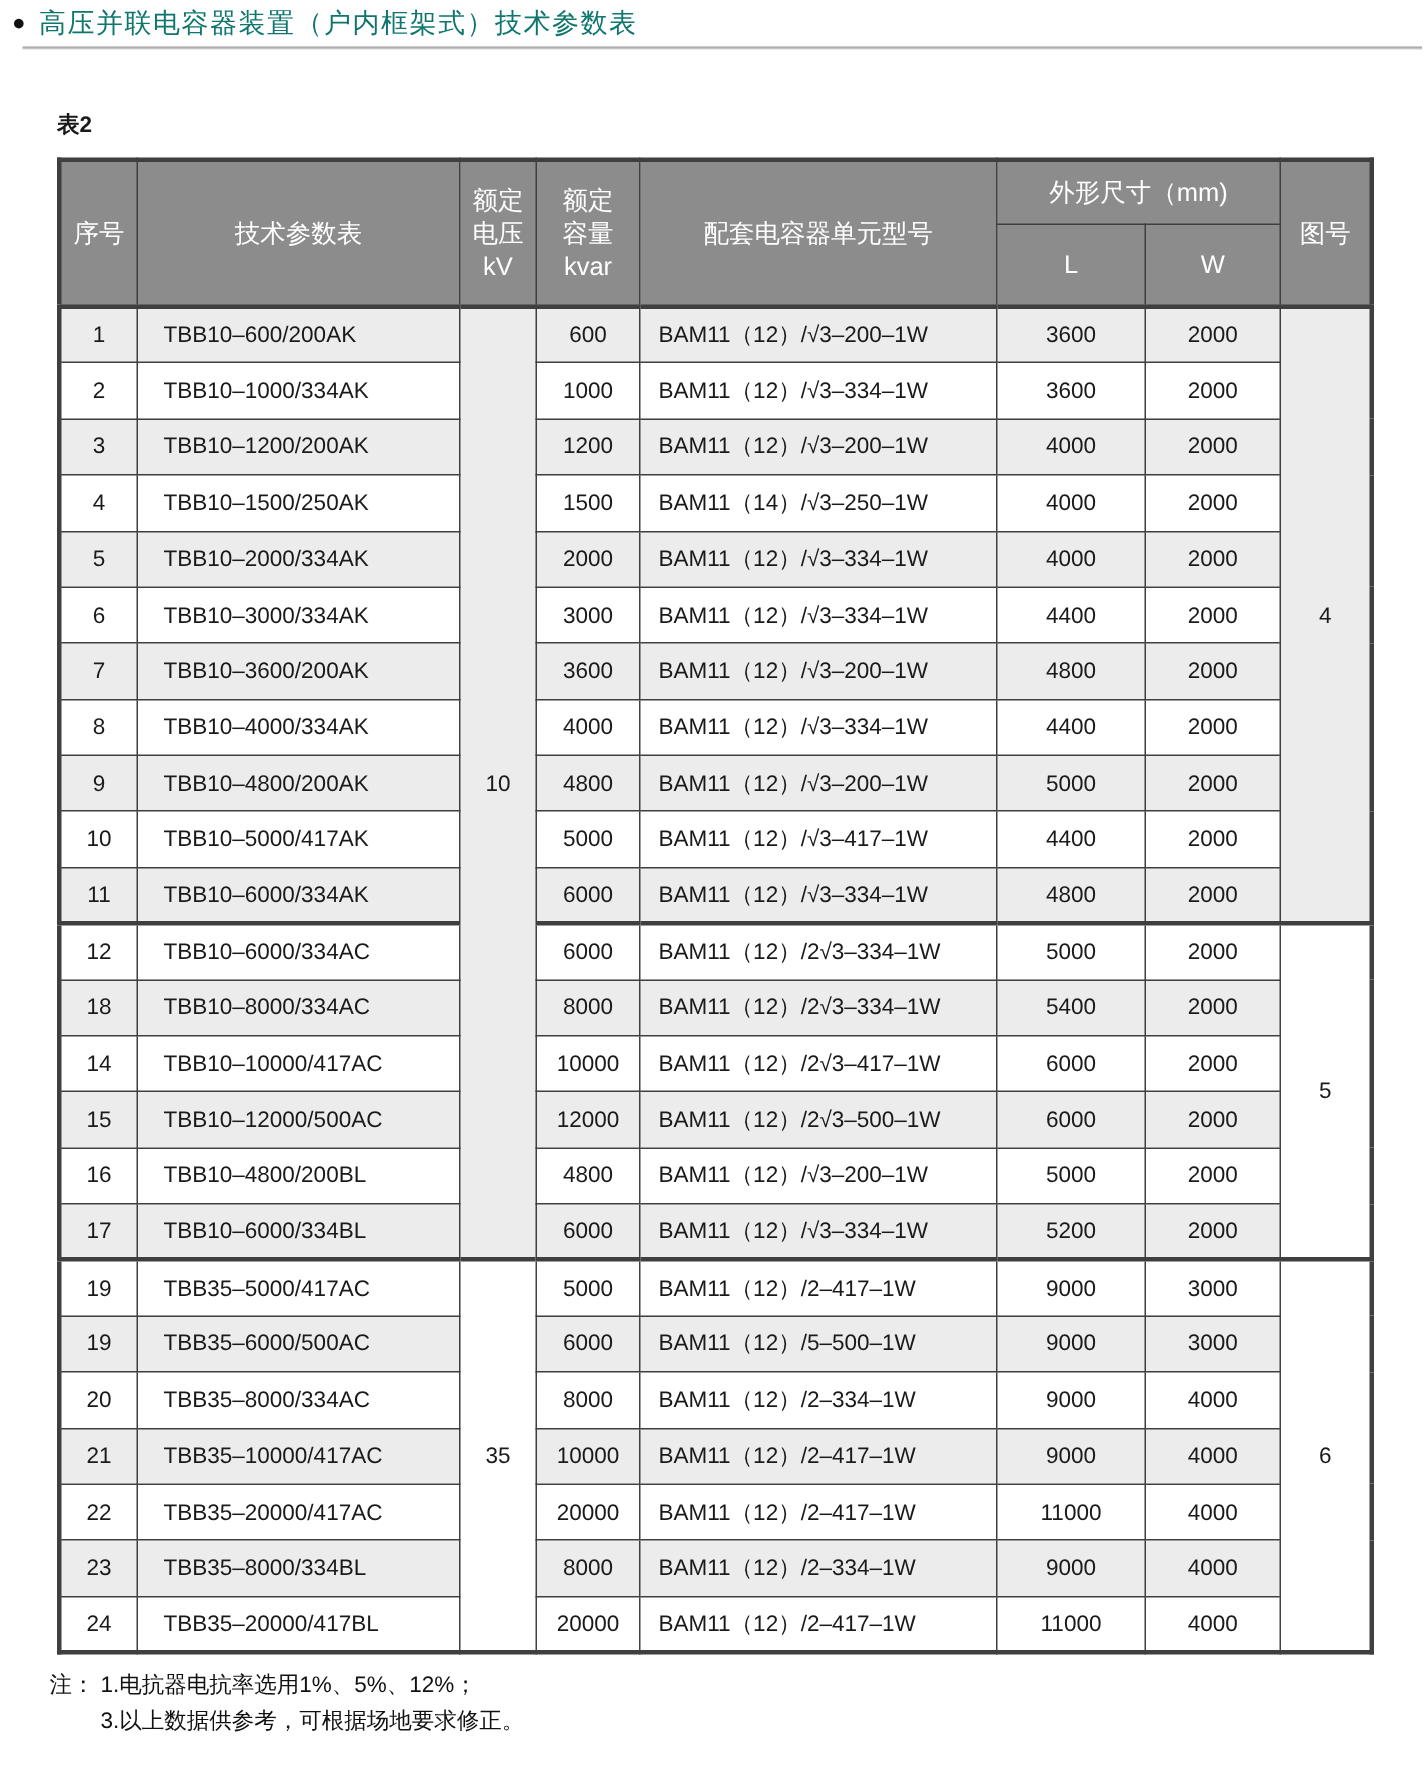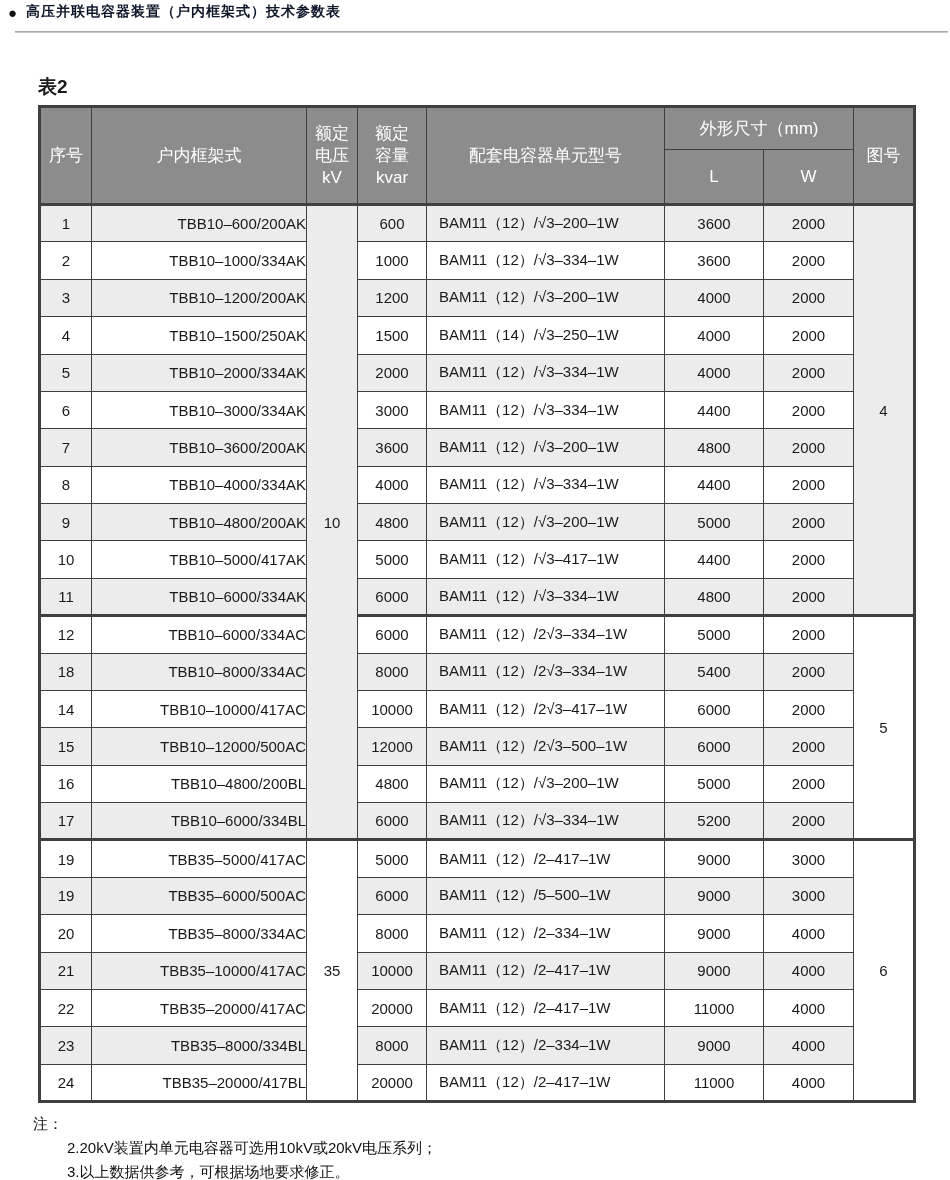--- a/index.html
+++ b/index.html
@@ -9,42 +9,42 @@
     --ink:#1a1a1a;
   }
   *{box-sizing:border-box;}
   html,body{margin:0;padding:0;}
   body{
     width:950px;height:1180px;position:relative;background:#ffffff;
     font-family:"Liberation Sans","DejaVu Sans",sans-serif;color:var(--ink);
   }
   .title-row{position:absolute;top:3px;left:8px;display:flex;align-items:center;gap:9px;}
   .bullet{font-size:15px;line-height:1;color:#111;}
-  .page-title{font-size:14px;font-weight:bold;letter-spacing:1px;color:#0f172a;}
+  .page-title{font-size:18px;font-weight:normal;letter-spacing:1px;color:#0f766e;}
   .title-rule{position:absolute;top:31px;left:15px;width:933px;height:2px;
     background:linear-gradient(to bottom,#9a9a9a,#d6d6d6);}
-  .table-label{position:absolute;top:74px;left:38px;font-size:19px;font-weight:bold;}
+  .table-label{position:absolute;top:74px;left:38px;font-size:15px;font-weight:bold;}
   table.params{
     position:absolute;top:105px;left:38px;width:875px;
     border-collapse:collapse;table-layout:fixed;
     border:3px solid var(--bc);
   }
   th,td{border:1.5px solid var(--bc);padding:0;font-weight:normal;}
   thead th{
     background:var(--header-bg);color:#ffffff;font-size:17px;text-align:center;
     vertical-align:middle;
   }
   thead tr.h1{height:43px;}
   thead tr.h2{height:55px;}
   thead .stack span{display:block;line-height:22px;}
   tbody tr{height:37.38px;}
   tbody td{font-size:15px;text-align:center;vertical-align:middle;background:#ffffff;}
   tbody tr.stripe td{background:var(--stripe);}
   tbody td.merged{background:#ffffff;}
-  tbody td.al{text-align:right;padding-left:17px;}
+  tbody td.al{text-align:left;padding-left:17px;}
   tbody td.al2{text-align:left;padding-left:12px;margin-top:24px;}
   tbody tr:first-child td{border-top:3px solid var(--bc);}
   tbody tr.group-end td{border-bottom:3px solid var(--bc);}
   tbody td.thick-top{border-top:3px solid var(--bc);}
   .notes{position:absolute;top:1112px;left:33px;font-size:15px;line-height:24px;color:#111;}
   .notes .nrow{display:flex;}
   .notes .nlabel{width:34px;flex:0 0 auto;}
   .notes .nlabel.hidden{visibility:hidden;}
 </style>
 </head>
@@ -65,21 +65,21 @@
       <col style="width:51px">
     <col style="width:69px">
       <col style="width:238px">
       <col style="width:99px">
     <col style="width:90px">
       <col style="width:61px">
   </colgroup>
   <thead>
     <tr class="h1">
       <th rowspan="2"><span>序号</span></th>
-      <th rowspan="2"><span>户内框架式</span></th>
+      <th rowspan="2"><span>技术参数表</span></th>
       <th rowspan="2" class="stack">
         <span>额定</span>
         <span>电压</span>
         <span>kV</span>
       </th>
       <th rowspan="2" class="stack">
         <span>额定</span>
         <span>容量</span>
         <span>kvar</span>
       </th>
@@ -289,22 +289,19 @@
         <td class="al2">BAM11（12）/2–417–1W</td>
         <td>11000</td>
         <td>4000</td>
       </tr>
     </tbody>
 </table>
 
 <div class="notes">
   <div class="nrow">
     <span class="nlabel">注：</span>
-  </div>
-  <div class="nrow">
-    <span class="nlabel hidden"></span>
-    <span>2.20kV装置内单元电容器可选用10kV或20kV电压系列；</span>
+    <span>1.电抗器电抗率选用1%、5%、12%；</span>
   </div>
   <div class="nrow">
     <span class="nlabel hidden"></span>
     <span>3.以上数据供参考，可根据场地要求修正。</span>
   </div>
 </div>
 
 </body></html>

